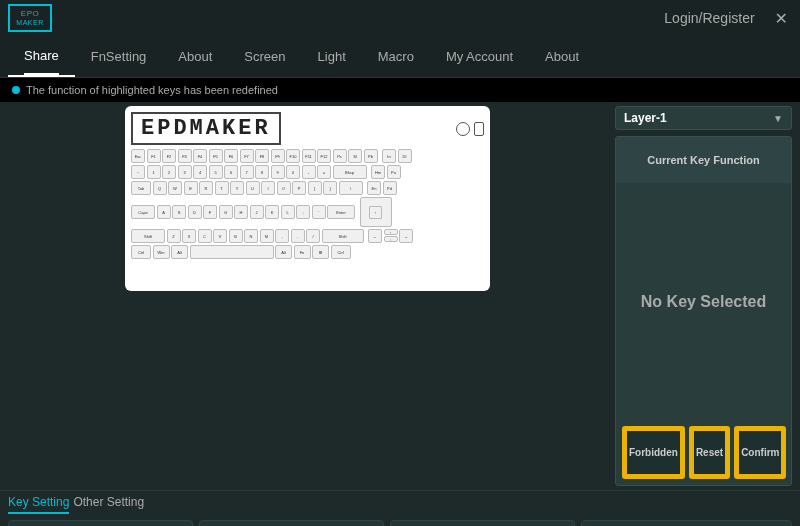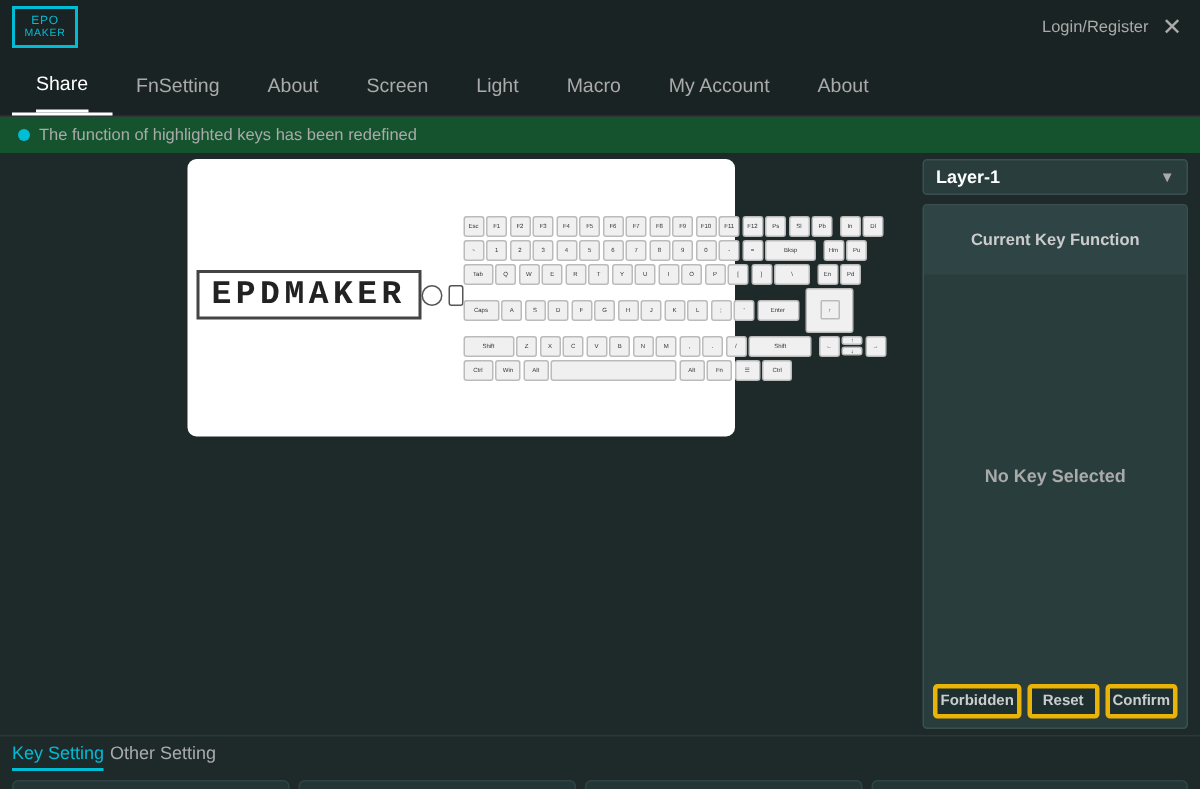--- a/index.html
+++ b/index.html
@@ -34,22 +34,22 @@
       font-weight: normal;
       letter-spacing: 0.5px;
       flex-direction: column;
       line-height: 1.1;
     }
     .titlebar-logo .ep { font-size: 8px; }
     .titlebar-logo .maker { font-size: 7px; }
     .titlebar-spacer { flex: 1; }
     .titlebar-login {
       color: #aaa;
-      font-size: 11px;
-      margin-right: 5px;
+      font-size: 14px;
+      margin-right: 16px;
       cursor: pointer;
     }
     .titlebar-close {
       color: #aaa;
       font-size: 16px;
       cursor: pointer;
       padding: 0 4px;
     }
 
     
@@ -71,21 +71,21 @@
       cursor: pointer;
       position: relative;
     }
     .nav-item.active {
       color: #fff;
       border-bottom: 2px solid #fff;
     }
 
     
     .infobar {
-      background: #14532d;
+      background: #000000;
       padding: 6px 12px;
       font-size: 11px;
       color: #aaa;
       display: flex;
       align-items: center;
       gap: 6px;
     }
     .dot-teal {
       width: 8px; height: 8px;
       border-radius: 50%;
@@ -108,21 +108,21 @@
       padding: 4px 0;
     }
 
     .keyboard-image {
       background: #fff;
       border-radius: 6px;
       width: 365px;
       height: 185px;
       margin: 0 auto;
       display: flex;
-      flex-direction: row;
+      flex-direction: column;
       align-items: center;
       padding: 6px;
       position: relative;
     }
 
     .kbd-logo-bar {
       width: 100%;
       display: flex;
       align-items: center;
       justify-content: space-between;
@@ -227,36 +227,36 @@
       color: #ccc;
       border-radius: 3px 3px 0 0;
       text-align: center;
     }
     .key-function-body {
       flex: 1;
       display: flex;
       align-items: center;
       justify-content: center;
       color: #aaa;
-      font-size: 12px;
+      font-size: 16px;
       text-align: center;
     }
     .key-function-footer {
       display: flex;
       gap: 4px;
       padding: 6px;
     }
     .kf-btn {
       flex: 1;
       background: #1e2f2f;
-      border: 3px solid #eab308;
+      border: 5px solid #eab308;
       border-radius: 3px;
       color: #ccc;
       font-size: 10px;
-      padding: 3px 2px;
+      padding: 16px 2px;
       text-align: center;
       cursor: pointer;
     }
 
     
     .bottom-tabs {
       display: flex;
       padding: 4px 8px 0 8px;
       gap: 4px;
       border-top: 1px solid #2a3838;

